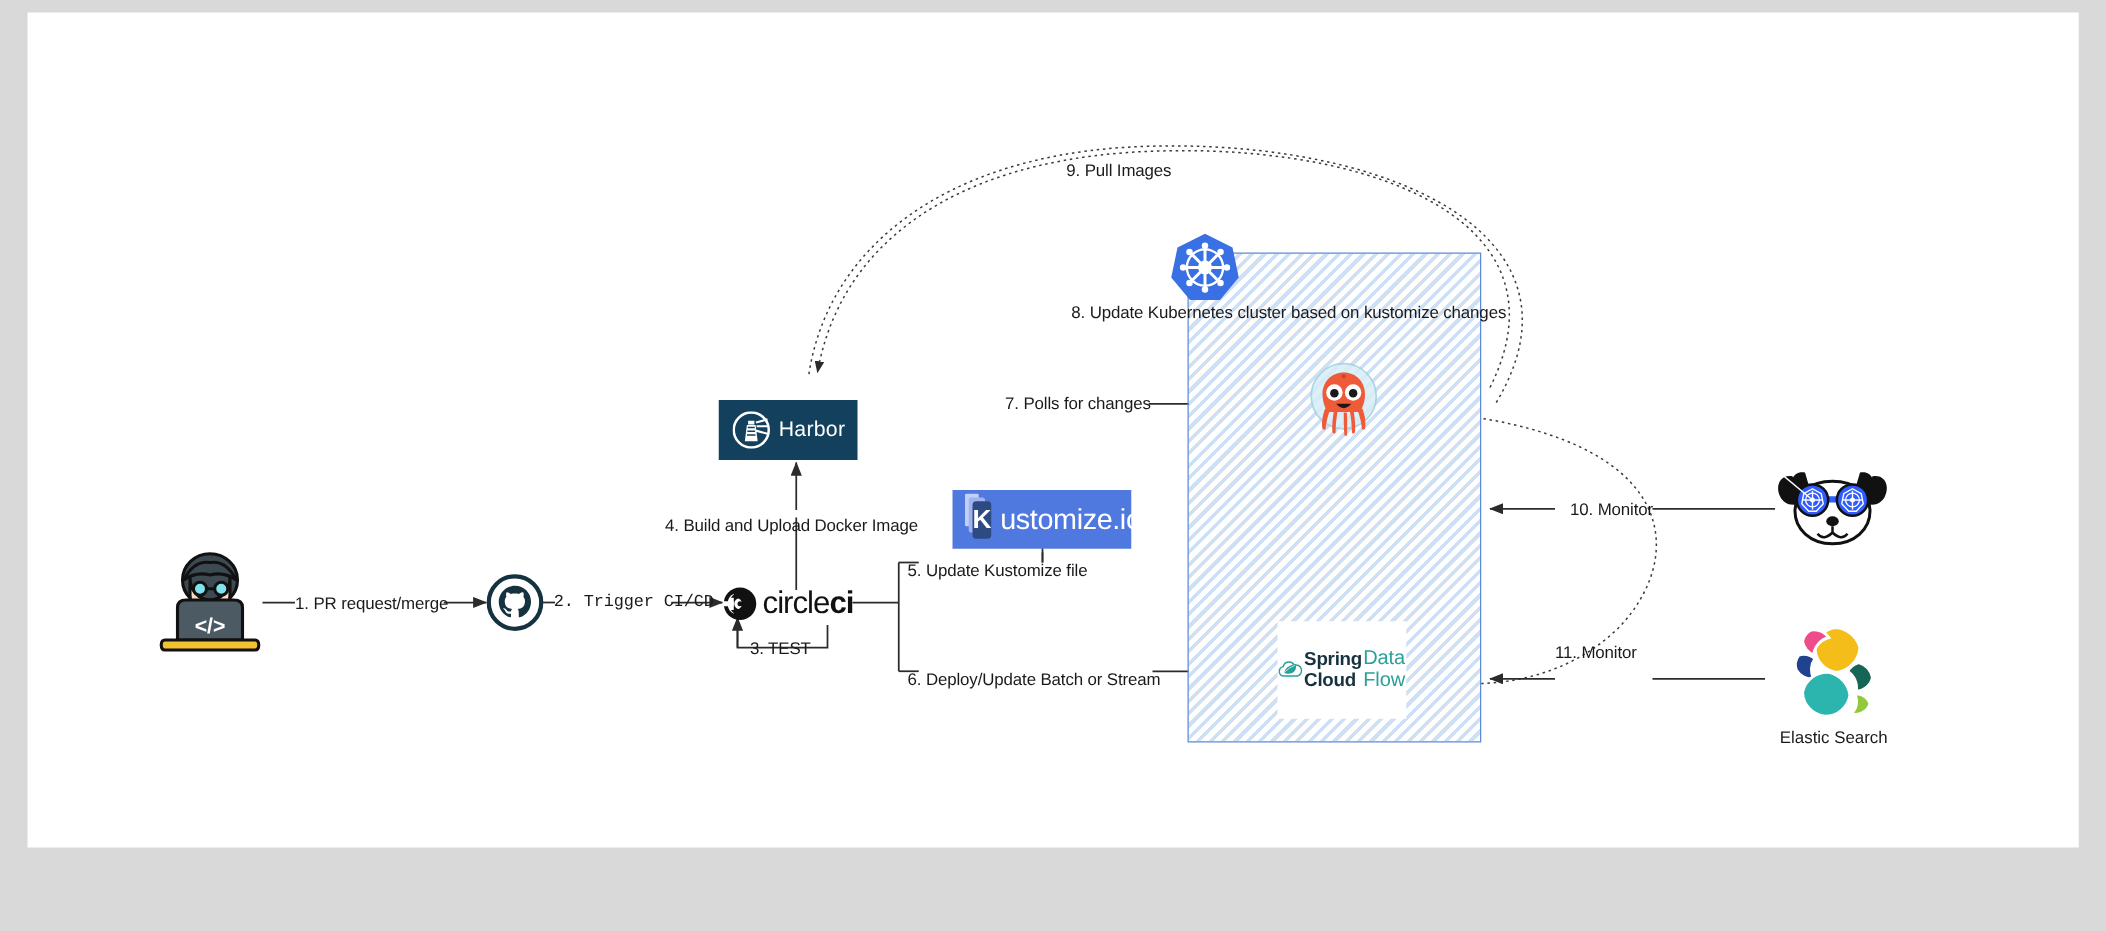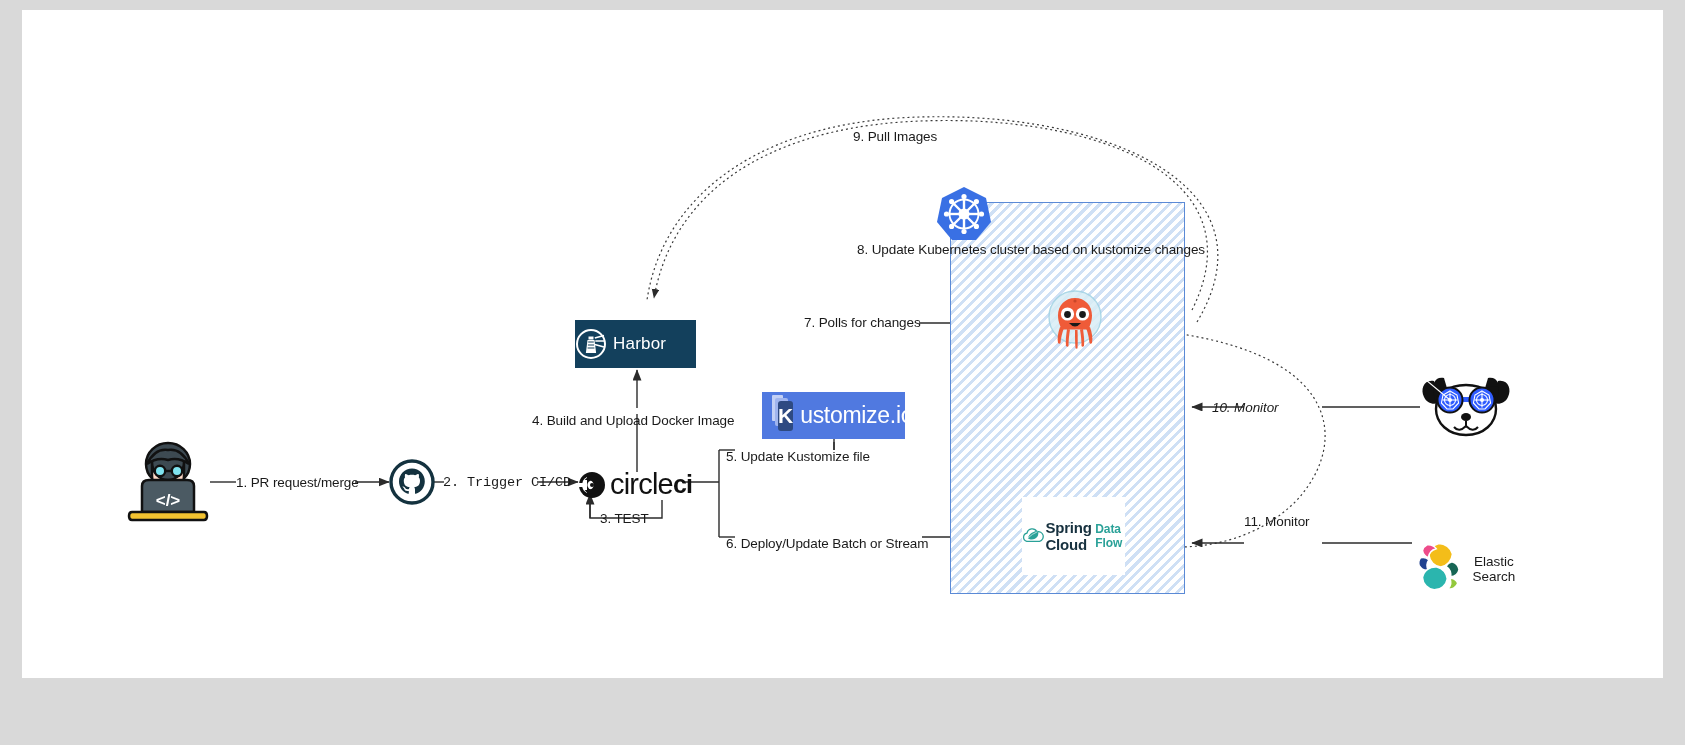--- a/index.html
+++ b/index.html
@@ -36,25 +36,25 @@
     left: 0; top: 0;
     width: 1641px;
     height: 668px;
     overflow: visible;
     pointer-events: none;
   }
   .node { position: absolute; }
 
   
   .harbor-box {
-    width: 121px; height: 48px;
+    width: 111px; height: 48px;
     background: #13405c;
     display: flex; align-items: center;
     gap: 7px;
-    padding-left: 1px;
+    padding-left: 11px;
     box-sizing: border-box;
   }
   .harbor-text {
     color: #ffffff;
     font-size: 17px;
     letter-spacing: .2px;
   }
 
   
   .kustomize-box {
@@ -98,21 +98,21 @@
 
   
   .spring-box {
     width: 103px; height: 78px;
     background: #ffffff;
     display: flex; flex-direction: row;
     align-items: center; justify-content: center;
     gap: 1px;
   }
   .spring-title { font-size: 15px; font-weight: bold; color: #17313f; letter-spacing: -.2px; }
-  .spring-sub { font-size: 12px; font-weight: bold; color: #2aa198; letter-spacing: -.1px; }
+  .spring-sub { font-size: 16px; font-weight: normal; color: #2aa198; letter-spacing: -.1px; }
 
   
   .elastic-label { font-size: 13.5px; color: #1a1a1a; margin-top: 4px; text-align: center; }
 
   svg { display: block; }
 </style>
 </head>
 <body>
 
 <div id="canvas">
@@ -207,21 +207,21 @@
 
     <div class="node" style="left:556px; top:458px; display:flex; align-items:center; gap:4px;">
       <svg width="28" height="28" viewBox="0 0 28 28">
         <circle cx="14" cy="14" r="13" fill="#111111"></circle>
         <circle cx="14" cy="14" r="4.6" fill="#ffffff"></circle>
         <circle cx="14" cy="14" r="2.0" fill="#111111"></circle>
         <rect x="0" y="12" width="9" height="4" fill="#ffffff"></rect>
         <path d="M9,6 a9,9 0 0,0 0,16 z" fill="#ffffff"></path>
         <path d="M14,5.2 a8.8,8.8 0 0,1 0,17.6 a8.8,8.8 0 0,1 -7.3,-3.9 h4.0 a4.8,4.8 0 1,0 0,-9.8 h-4.0 A8.8,8.8 0 0,1 14,5.2 z" fill="#111111"></path>
       </svg>
-      <span style="font-size:29px; color:#111; letter-spacing:-0.8px;">circle</span>
+      <span style="font-size:25px; color:#111; letter-spacing:-0.8px;">circle</span>
       <span style="font-size:25px; color:#111; font-weight:bold; margin-left:-4px; letter-spacing:-0.8px;">ci</span>
     </div>
 
     <span class="lbl" style="left:578px; top:502px;">3. TEST</span>
 
     <span class="lbl" style="left:510px; top:404px;">4. Build and Upload Docker Image</span>
 
     <div class="node harbor-box" style="left:553px; top:310px;">
       <svg width="30" height="30" viewBox="0 0 30 30">
         <circle cx="15" cy="15" r="14" fill="none" stroke="#ffffff" stroke-width="2"></circle>
@@ -303,21 +303,21 @@
         <path d="M9,26 a8,8 0 0,1 0.4,-15.6 a10,10 0 0,1 18.6,-2.4 a8.5,8.5 0 0,1 5,18 z" fill="none" stroke="#2aa198" stroke-width="2.4"></path>
         <path d="M30,6 c-9,1 -17,6 -19,14 c5,4 14,3 18,-3 c2,-3 2,-8 1,-11 z" fill="#2aa198"></path>
         <path d="M11,20 q8,-8 18,-12" stroke="#ffffff" stroke-width="1.2" fill="none"></path>
       </svg>
       <span class="spring-title">Spring Cloud</span>
       <span class="spring-sub">Data Flow</span>
     </div>
 
     <span class="lbl" style="left:828px; top:120px; background:#ffffff; padding:0 3px;">9. Pull Images</span>
 
-    <span class="lbl" style="left:1190px; top:391px;font-style:italic;">10. Monitor</span>
+    <span class="lbl" style="left:1234px; top:391px;">10. Monitor</span>
 
     <div class="node" style="left:1398px; top:365px;">
       <svg width="92" height="66" viewBox="0 0 92 66">
 
         <path d="M14,6 c-10,-2 -14,8 -10,16 c3,7 12,9 17,4 z" fill="#111111"></path>
         <path d="M24,3 c-9,-2 -13,7 -10,15 c3,6 11,7 15,2 z" fill="#111111"></path>
         <path d="M78,6 c10,-2 14,8 10,16 c-3,7 -12,9 -17,4 z" fill="#111111"></path>
         <path d="M68,3 c9,-2 13,7 10,15 c-3,6 -11,7 -15,2 z" fill="#111111"></path>
 
         <path d="M46,10 c-18,0 -30,10 -30,24 c0,14 12,26 30,26 c18,0 30,-12 30,-26 C76,20 64,10 46,10 z" fill="#ffffff" stroke="#111111" stroke-width="2.4"></path>
@@ -350,21 +350,21 @@
         </g>
         <circle cx="62" cy="25" r="2" fill="#ffffff"></circle>
 
         <ellipse cx="46" cy="42" rx="5" ry="4" fill="#111111"></ellipse>
         <path d="M46,46 v5 M46,51 q-7,7 -12,1 M46,51 q7,7 12,1" stroke="#111111" stroke-width="2" fill="none"></path>
       </svg>
     </div>
 
     <span class="lbl" style="left:1222px; top:505px;">11. Monitor</span>
 
-    <div class="node" style="left:1390px; top:517px; width:110px; display:flex; flex-direction:row; align-items:center;">
+    <div class="node" style="left:1390px; top:488px; width:110px; display:flex; flex-direction:column; align-items:center;">
       <svg width="82" height="80" viewBox="0 0 82 80">
         <path d="M41,4 a22,22 0 0,1 21,16 a22,22 0 0,1 -18,20 a20,20 0 0,1 -18,-18 A20,20 0 0,1 41,4 z" fill="#f4bd19" stroke="#ffffff" stroke-width="2.4"></path>
         <path d="M23,6 a15,15 0 0,1 14,6 a16,16 0 0,0 -12,14 a15,15 0 0,1 -9,-11 A13,13 0 0,1 23,6 z" fill="#ee4c8b" stroke="#ffffff" stroke-width="2.4"></path>
         <path d="M13,26 a14,14 0 0,1 13,3 a15,15 0 0,0 -1,16 a14,14 0 0,1 -14,-7 A13,13 0 0,1 13,26 z" fill="#21428f" stroke="#ffffff" stroke-width="2.4"></path>
         <path d="M38,40 a22,22 0 0,1 16,18 a20,20 0 0,1 -20,17 a20,20 0 0,1 -18,-19 A20,20 0 0,1 38,40 z" fill="#2bb5ae" stroke="#ffffff" stroke-width="2.4"></path>
         <path d="M61,32 a15,15 0 0,1 11,12 a14,14 0 0,1 -13,11 a16,16 0 0,0 -7,-16 A15,15 0 0,1 61,32 z" fill="#176655" stroke="#ffffff" stroke-width="2.4"></path>
         <path d="M60,57 a12,12 0 0,1 10,8 a12,12 0 0,1 -15,8 a13,13 0 0,0 3,-15 z" fill="#93c83d" stroke="#ffffff" stroke-width="2.4"></path>
       </svg>
       <span class="elastic-label">Elastic Search</span>
     </div>

